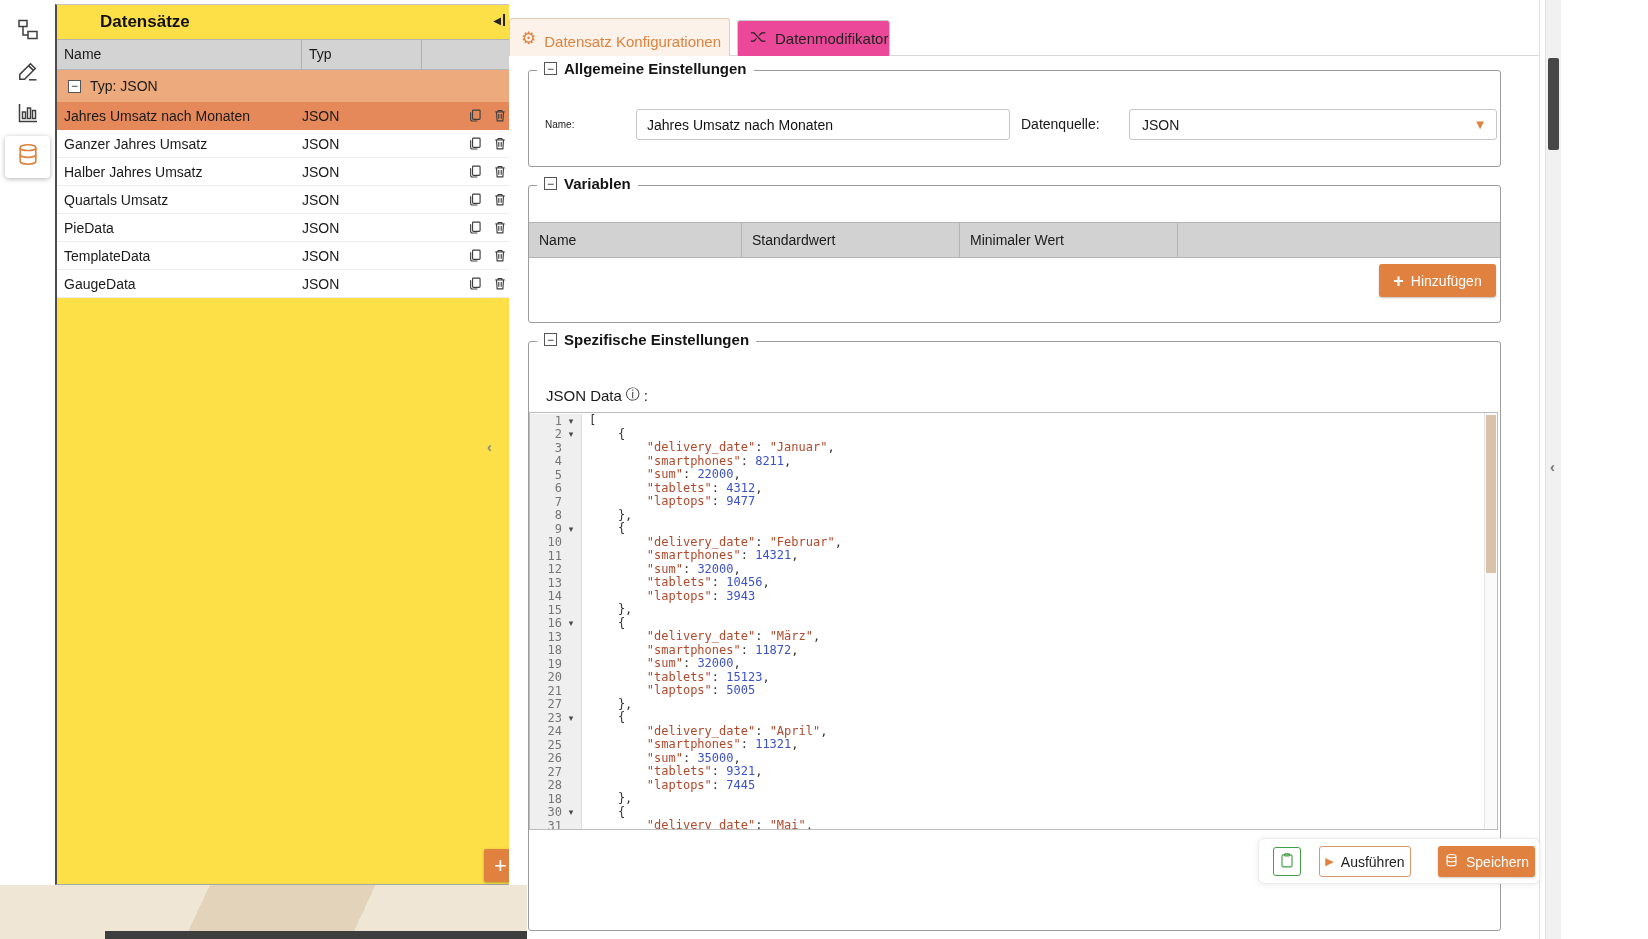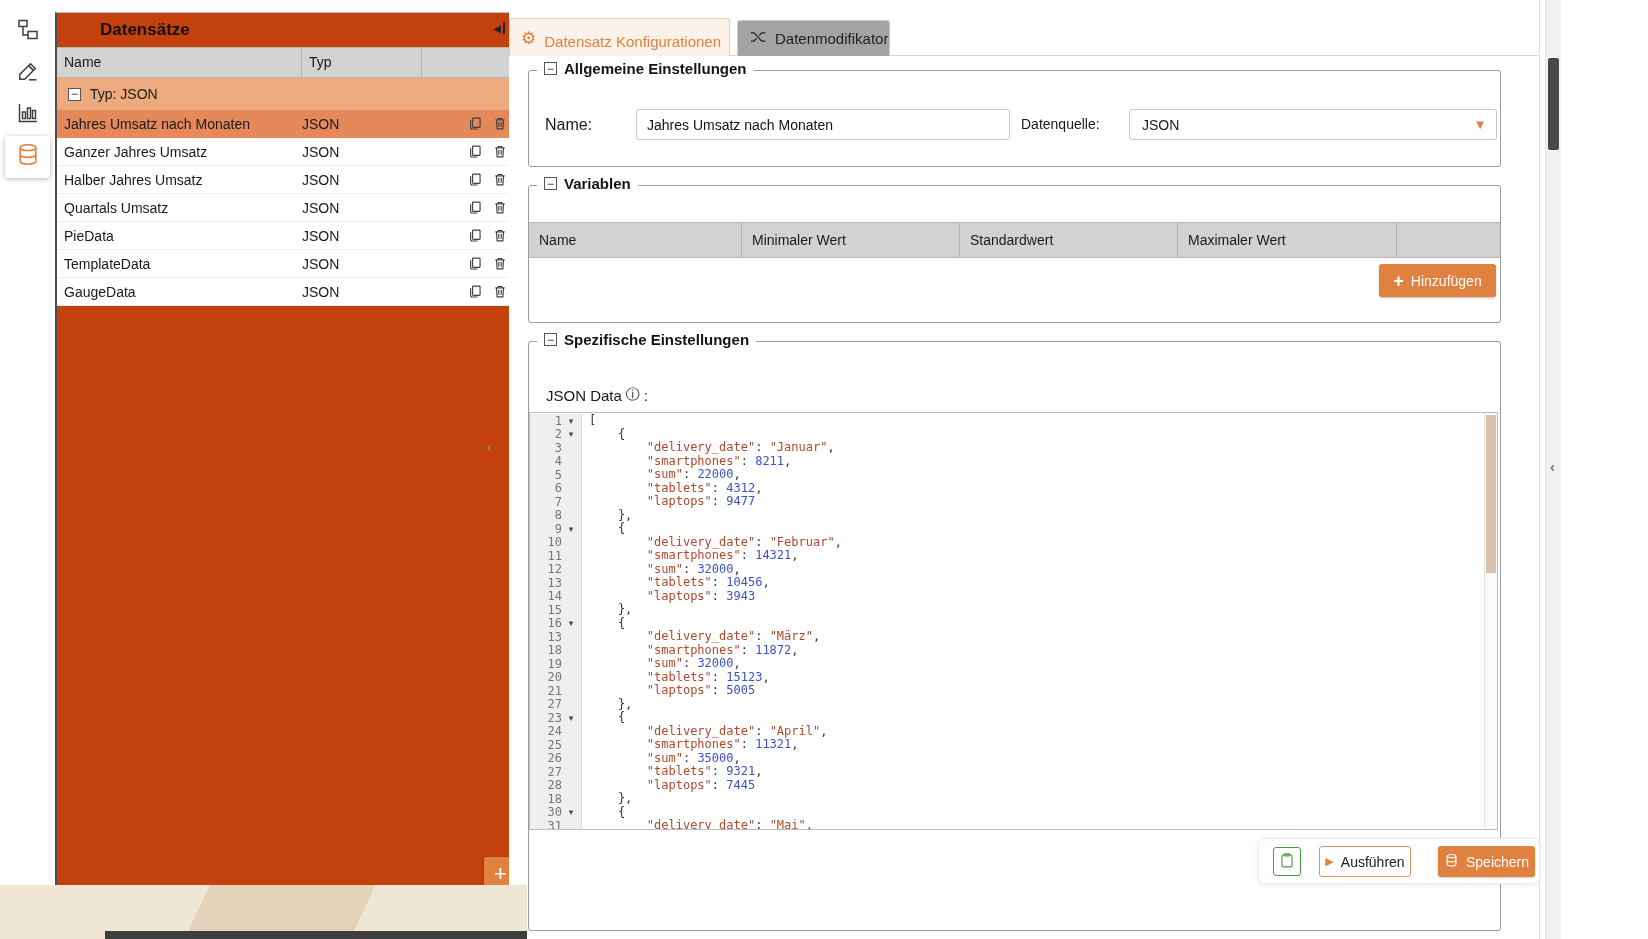--- a/index.html
+++ b/index.html
@@ -7,22 +7,22 @@
   body { position:relative; font-family:"Liberation Sans",sans-serif; background:#fff; overflow:hidden; color:#1a1a1a; }
 
   
   .rail { position:absolute; left:0; top:0; width:55px; height:885px; background:#fff; }
   .rail-item { position:absolute; left:13px; width:30px; height:30px; display:flex; align-items:center; justify-content:center; }
   .rail-item.r1{top:16px;} .rail-item.r2{top:58px;} .rail-item.r3{top:100px;}
   .rail-active-card { position:absolute; left:5px; top:136px; width:45px; height:42px; background:#fff; border-radius:4px;
     box-shadow:0 1px 5px rgba(0,0,0,.3); display:flex; align-items:center; justify-content:center; z-index:3; }
 
   
-  .sidebar { position:absolute; left:55px; top:4px; width:466px; height:881px; background:#c2410c;
-    border-left:2px solid #4d4d4d; border-top:1px solid #c4c4c4; border-right:1px solid #b5b5b5; border-bottom:1px solid #a8a8a8;margin-top:8px; }
+  .sidebar { position:absolute; left:55px; top:4px; width:466px; height:881px; background:#fde047;
+    border-left:2px solid #4d4d4d; border-top:1px solid #c4c4c4; border-right:1px solid #b5b5b5; border-bottom:1px solid #a8a8a8; }
   .sb-title { position:absolute; left:43px; top:7px; font-size:17px; font-weight:700; color:#111; }
   .sb-collapse { position:absolute; right:15px; top:9px; display:flex; align-items:center; cursor:pointer; }
   .sb-collapse .tri { font-family:"DejaVu Sans",sans-serif; font-size:10px; color:#222; }
   .sb-collapse .bar { width:2px; height:12px; background:#222; margin-left:2px; }
   .sb-thead { position:absolute; left:0; right:0; top:34px; height:31px; background:#d3d3d3;
     border-top:1px solid #b5b5b5; border-bottom:1px solid #b5b5b5; display:flex; font-size:14px; }
   .sb-thead .hc { line-height:29px; padding-left:7px; border-right:1px solid #b0b0b0; }
   .sb-thead .hc.name { width:245px; } .sb-thead .hc.typ { width:120px; } .sb-thead .hc.act { flex:1; border-right:none; }
   .sb-group { position:absolute; left:0; right:0; top:65px; height:32px; background:#edaa7c; display:flex; align-items:center;
     padding-left:11px; gap:9px; font-size:14px; }
@@ -38,33 +38,33 @@
     box-shadow:0 1px 3px rgba(0,0,0,.3); cursor:pointer; }
   .splitter-left { position:absolute; left:487px; top:438px; font-size:15px; font-weight:700; color:#888; }
 
   
   .main { position:absolute; left:509px; top:0; width:1031px; height:939px; background:#fff; border-right:1px solid #e0e0e0; }
   .card-top { position:absolute; left:0; right:0; top:55px; border-top:1px solid #d8d8d8; }
   .tab { display:flex; align-items:center; gap:8px; padding-left:11px; border-radius:3px 3px 0 0; cursor:pointer; }
   .tab1 { position:absolute; left:0; top:18px; width:221px; height:38px; background:#fcf2e9; border:1px solid #e3cdb9; border-bottom:none; z-index:2; }
   .tab1 .gear { color:#e0813f; font-size:17px; font-family:"DejaVu Sans",sans-serif; }
   .tab1 .lbl { color:#e0823f; font-size:15px;margin-top:8px; }
-  .tab2 { position:absolute; left:228px; top:20px; width:153px; height:36px; background:#a3a3a3; border:1px solid #ccc; border-bottom:none; z-index:2; }
+  .tab2 { position:absolute; left:228px; top:20px; width:153px; height:36px; background:#ec4899; border:1px solid #ccc; border-bottom:none; z-index:2; }
   .tab2 .lbl { color:#222; font-size:15px; }
 
   .fs { position:absolute; left:19px; width:973px; border:1px solid #9c9c9c; border-radius:3px; background:#fff; }
   .fs-general { top:70px; height:97px; }
   .fs-vars { top:185px; height:138px; }
   .fs-spec { top:341px; height:590px; }
   .legend { position:absolute; top:-11px; left:8px; background:#fff; padding:0 7px; display:flex; align-items:center; gap:7px;
     font-size:15px; font-weight:700; color:#141414; }
   .mbox { width:13px; height:13px; border:1px solid #555; display:flex; align-items:center; justify-content:center;
     font-size:12px; line-height:1; font-weight:400; color:#333; background:#fff; cursor:pointer; }
 
-  .lbl-name { position:absolute; left:16px; top:38px; height:31px; line-height:31px; font-size:16px; }
+  .lbl-name { position:absolute; left:16px; top:38px; height:31px; line-height:31px; font-size:10px; }
   .inp-name { position:absolute; left:107px; top:38px; width:374px; height:31px; border:1px solid #c6c6c6; border-radius:3px;
     padding:0 10px; font-size:14px; font-family:inherit; color:#111; background:#fff; }
   .lbl-src { position:absolute; left:492px; top:38px; height:31px; line-height:31px; font-size:14px; }
   .sel-src { position:absolute; left:600px; top:38px; width:368px; height:31px; border:1px solid #c6c6c6; border-radius:3px;
     display:flex; align-items:center; justify-content:space-between; padding:0 12px; font-size:14px; cursor:pointer; background:#fff; }
   .sel-chevron { color:#e0813f; font-size:10px; font-family:"DejaVu Sans",sans-serif; }
 
   .var-thead { position:absolute; left:0; right:0; top:36px; height:36px; display:flex; background:#d2d2d2;
     border-top:1px solid #b3b3b3; border-bottom:1px solid #b3b3b3; font-size:14px; }
   .var-thead .vc { line-height:34px; padding-left:10px; border-right:1px solid #b3b3b3; }
@@ -346,23 +346,22 @@
     </div>
   </div>
 
   <div class="fs fs-vars">
     <div class="legend">
       <span class="mbox">−</span>
       <span>Variablen</span>
     </div>
     <div class="var-thead">
       <div class="vc v0">Name</div>
+      <div class="vc v1">Standardwert</div>
       <div class="vc v2">Minimaler Wert</div>
-      <div class="vc v1">Standardwert</div>
-      <div class="vc v3">Maximaler Wert</div>
       <div class="vc v4"></div>
     </div>
     <button class="add-btn">
       <span class="plus">+</span>
       <span>Hinzufügen</span>
     </button>
   </div>
 
   <div class="fs fs-spec">
     <div class="legend">

